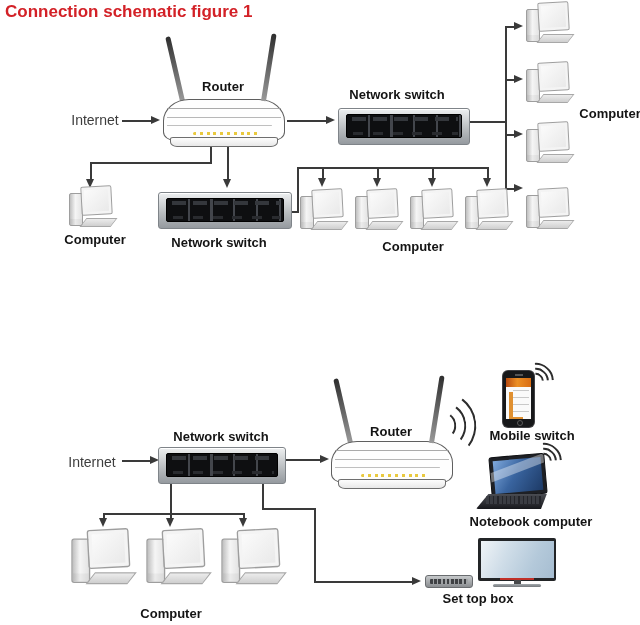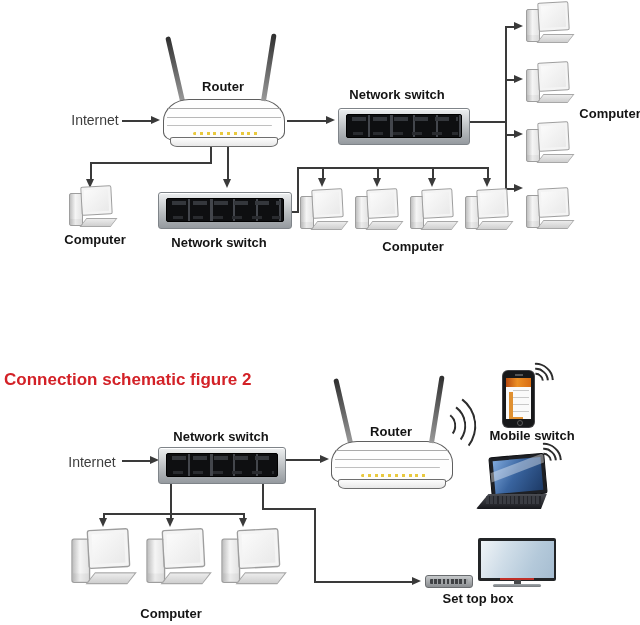--- a/index.html
+++ b/index.html
@@ -90,20 +90,21 @@
   .wf-big i:nth-child(3){width:64px;height:64px;left:-32px;top:-32px;}
   .wf-sm i:nth-child(1){width:12px;height:12px;left:-6px;top:-6px;}
   .wf-sm i:nth-child(2){width:22px;height:22px;left:-11px;top:-11px;}
   .wf-sm i:nth-child(3){width:32px;height:32px;left:-16px;top:-16px;}
 </style>
 </head>
 <body>
 
 <div id="stage">
 
+  <div class="title" style="left:5px;top:2px;">Connection schematic figure 1</div>
 
   <div class="hl" style="left:122px;top:120px;width:32px;"></div>
   <div class="ar" style="left:151px;top:116px;"></div>
   <div class="hl" style="left:287px;top:120px;width:40px;"></div>
   <div class="ar" style="left:326px;top:116px;"></div>
   <div class="hl" style="left:469px;top:121px;width:38px;"></div>
   <div class="vl" style="left:505px;top:26px;height:164px;"></div>
   <div class="hl" style="left:507px;top:26px;width:8px;"></div>
   <div class="ar" style="left:514px;top:22px;"></div>
   <div class="hl" style="left:507px;top:79px;width:8px;"></div>
@@ -169,21 +170,20 @@
     </div>
 
   <div class="lbl internet" style="left:58px;top:112px;width:74px;">Internet</div>
   <div class="lbl" style="left:183px;top:79px;width:80px;">Router</div>
   <div class="lbl" style="left:327px;top:87px;width:140px;">Network switch</div>
   <div class="lbl" style="left:574px;top:106px;width:72px;">Computer</div>
   <div class="lbl" style="left:57px;top:232px;width:76px;">Computer</div>
   <div class="lbl" style="left:151px;top:235px;width:136px;">Network switch</div>
   <div class="lbl" style="left:355px;top:239px;width:116px;">Computer</div>
 
-  <div class="title" style="left:4px;top:370px;">Connection schematic figure 2</div>
 
   <div class="hl" style="left:122px;top:460px;width:30px;"></div>
   <div class="ar" style="left:150px;top:456px;"></div>
   <div class="hl" style="left:286px;top:459px;width:36px;"></div>
   <div class="ar" style="left:320px;top:455px;"></div>
   <div class="vl" style="left:170px;top:482px;height:32px;"></div>
   <div class="hl" style="left:103px;top:513px;width:142px;"></div>
   <div class="vl" style="left:103px;top:515px;height:4px;"></div>
   <div class="ad" style="left:99px;top:518px;"></div>
   <div class="vl" style="left:170px;top:515px;height:4px;"></div>
@@ -237,16 +237,17 @@
       <div class="mon"></div>
     </div>
   <div class="pc big" style="left:220px;top:529px;">
       <div class="mon"></div>
     </div>
 
   <div class="lbl internet" style="left:56px;top:454px;width:72px;">Internet</div>
   <div class="lbl" style="left:151px;top:429px;width:140px;">Network switch</div>
   <div class="lbl" style="left:351px;top:424px;width:80px;">Router</div>
   <div class="lbl" style="left:486px;top:428px;width:92px;">Mobile switch</div>
+  <div class="lbl" style="left:464px;top:514px;width:134px;">Notebook computer</div>
   <div class="lbl" style="left:123px;top:606px;width:96px;">Computer</div>
   <div class="lbl" style="left:427px;top:591px;width:102px;">Set top box</div>
 
 </div>
 
 </body></html>

